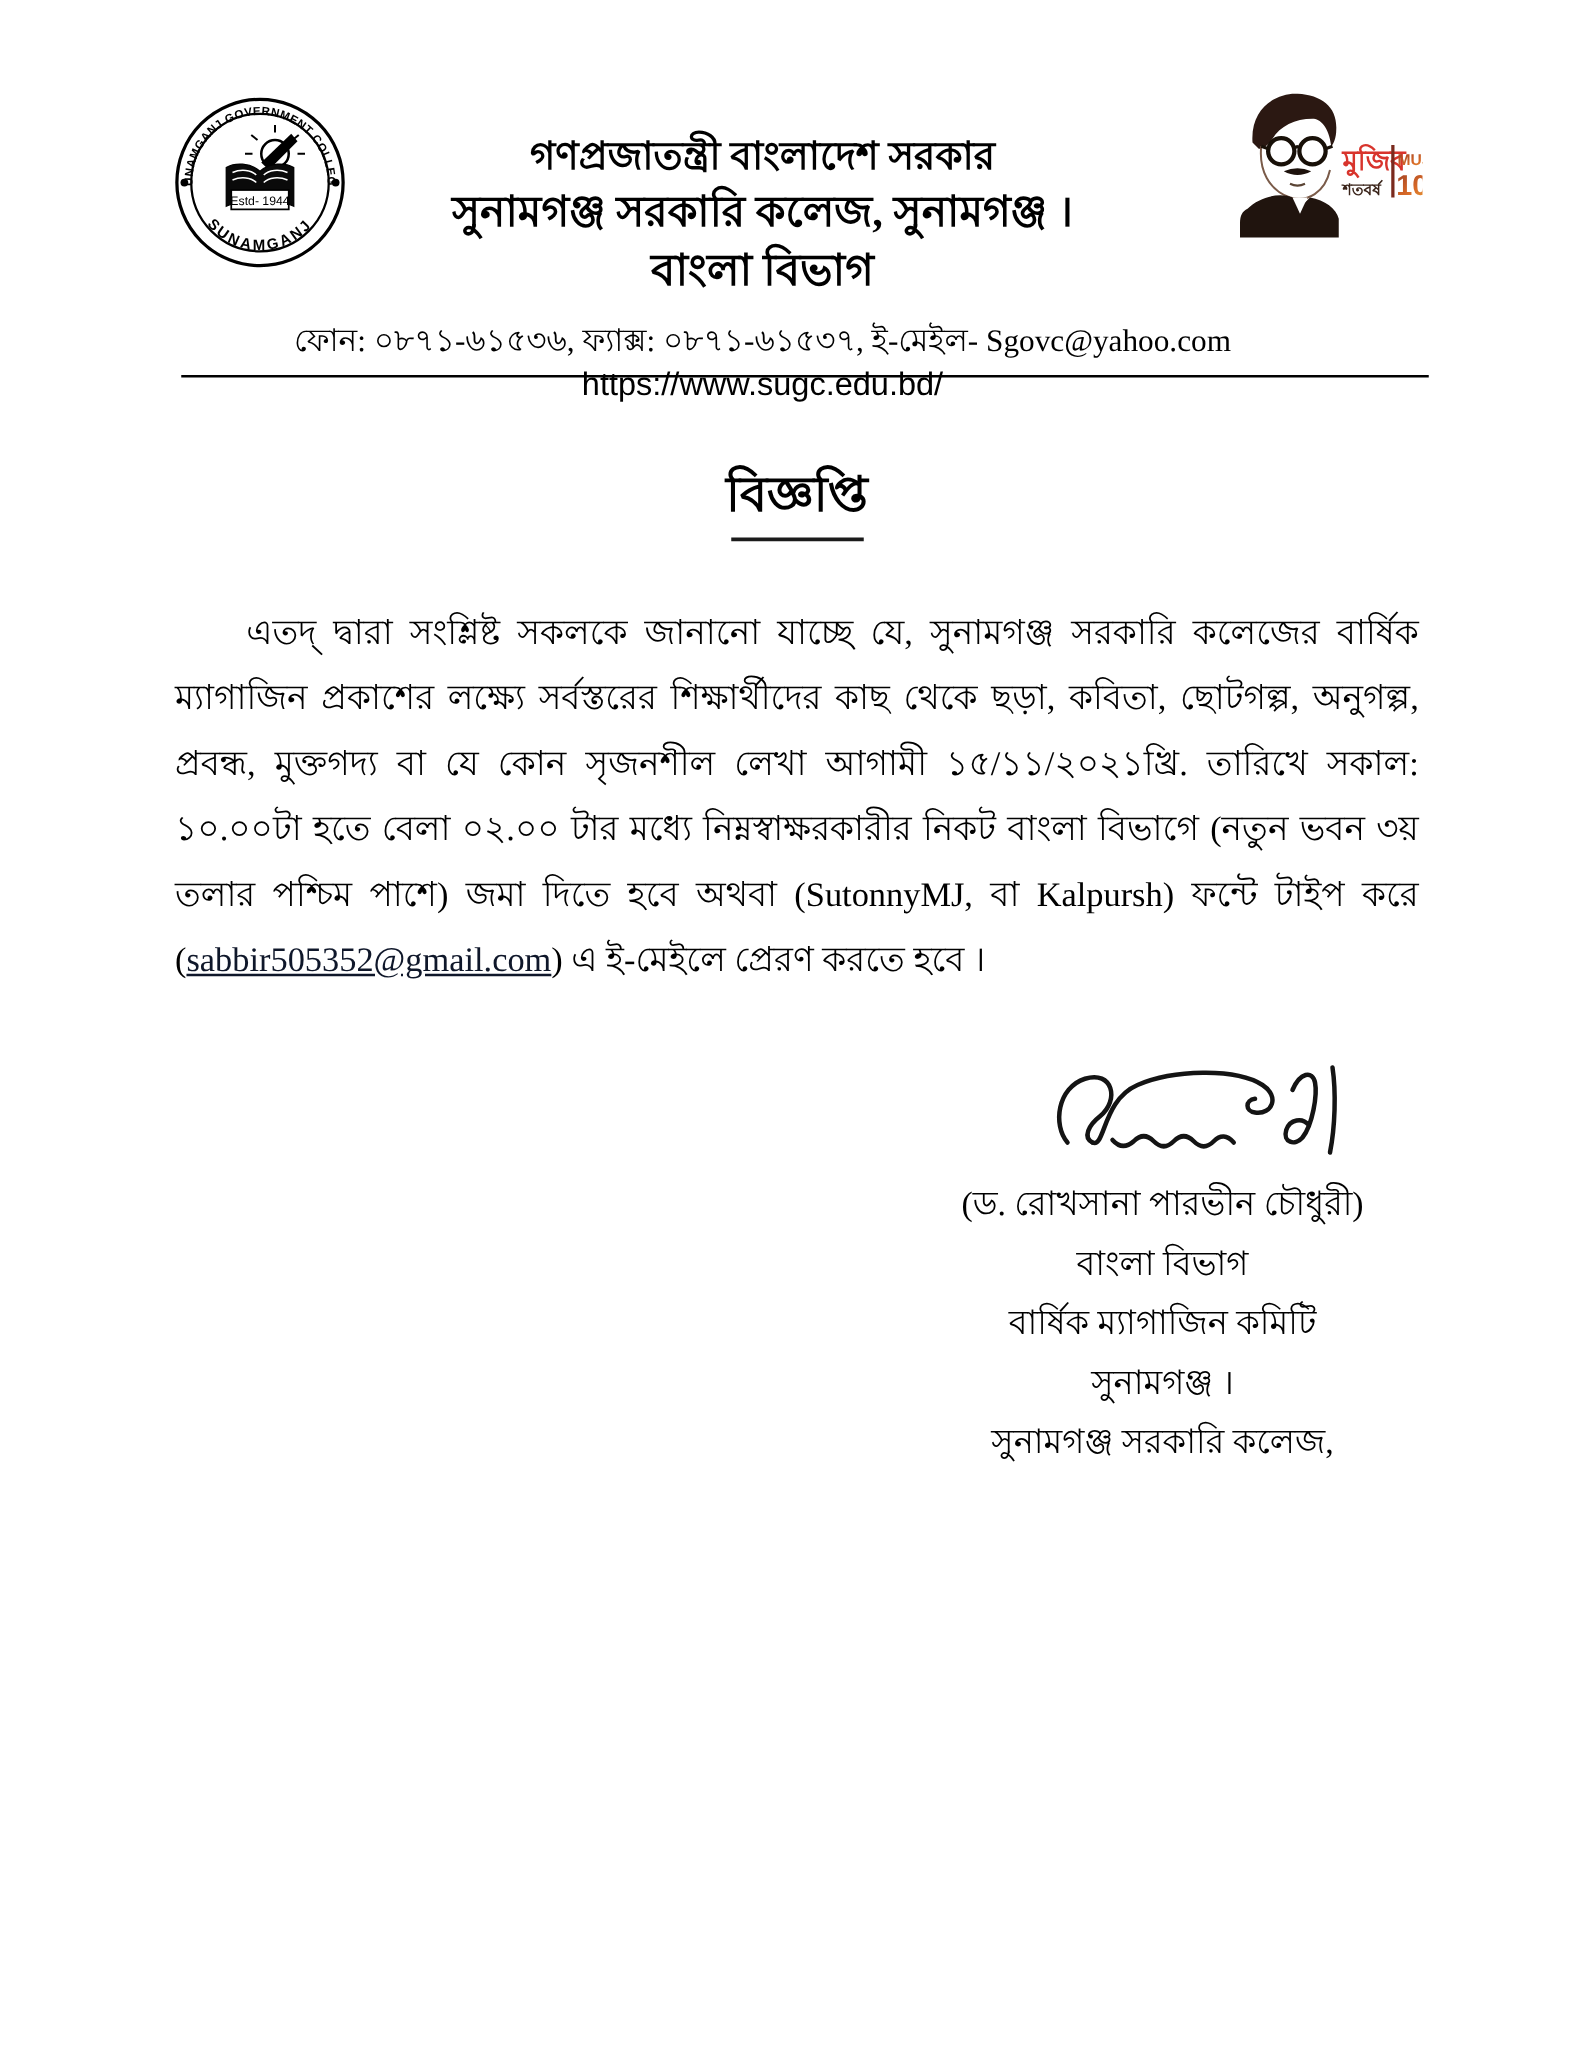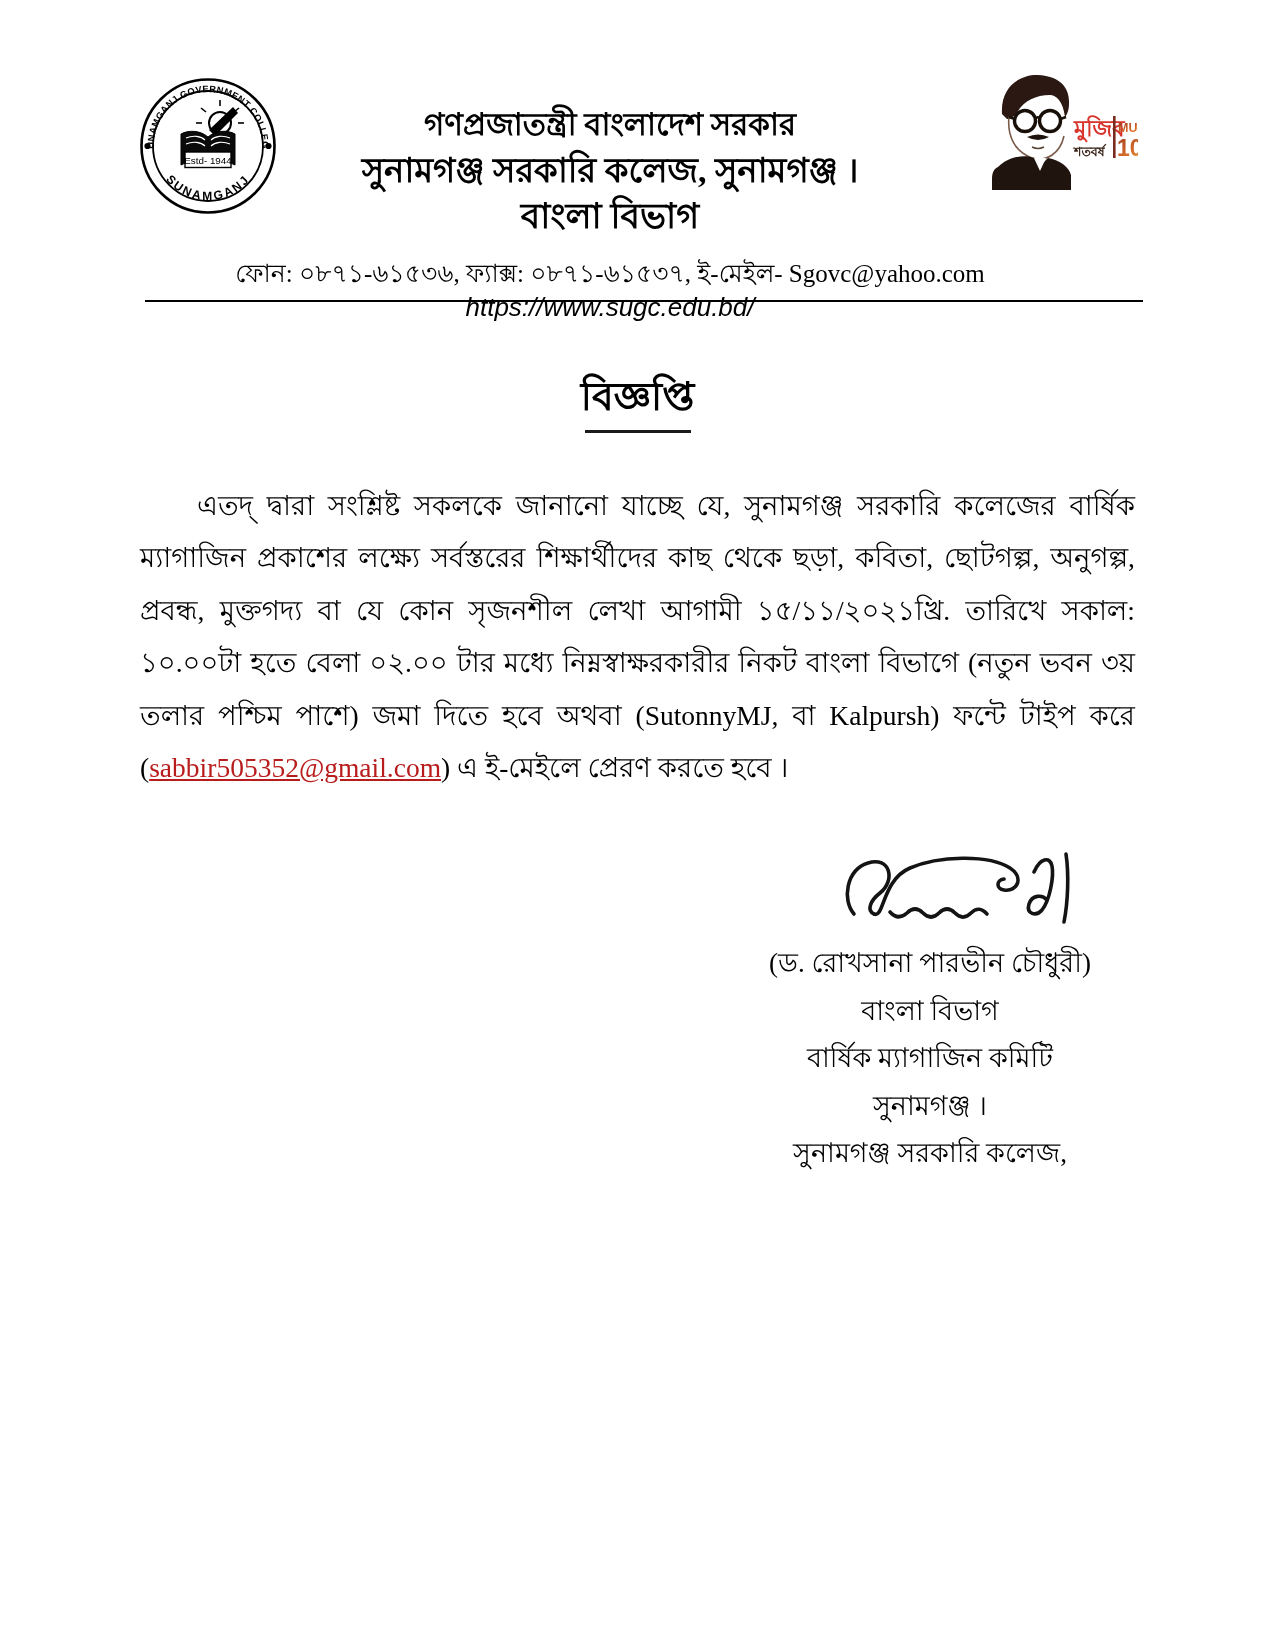--- a/index.html
+++ b/index.html
@@ -17,34 +17,34 @@
   .mujib{position:absolute;left:980px;top:70px;width:158px;height:132px;}
   .header-text{
     position:absolute;left:185px;top:60px;width:850px;
     text-align:center;
     margin-top:43px;
   }
   .h-line1{font-size:31px;font-weight:700;line-height:44px;white-space:nowrap;}
   .h-line2{font-size:34px;font-weight:700;line-height:47px;white-space:nowrap;}
   .h-line3{font-size:35px;font-weight:700;line-height:46px;white-space:nowrap;}
   .h-contact{font-size:25px;line-height:33px;margin-top:17px;white-space:nowrap;}
-  .h-url{font-family:"Liberation Sans","DejaVu Sans",sans-serif;font-size:26px;line-height:35px;white-space:nowrap;font-style:italic;}
+  .h-url{font-family:"Liberation Sans","DejaVu Sans",sans-serif;font-size:26px;line-height:35px;white-space:nowrap;}
   .rule{position:absolute;left:145px;top:300px;width:998px;border-top:2.5px solid #000;}
   .date-line{position:absolute;top:308px;right:132px;font-size:26px;white-space:nowrap;}
   
   .title-wrap{position:absolute;left:140px;top:350px;width:995px;text-align:center;}
   .doc-title{display:inline-block;font-size:39px;font-weight:700;line-height:46px;margin-top:24px;}
   .title-underline{width:106px;height:2.5px;background:#1b1b1b;margin:10px auto 0;}
   
   .body-par{
     position:absolute;left:140px;top:452px;width:995px;
     font-size:27.5px;line-height:52.5px;
     text-align:justify;text-indent:57px;
   }
-  .email-link{color:#b91c1c;text-decoration:underline;cursor:pointer;}
+  .email-link{color:#0f172a;text-decoration:underline;cursor:pointer;}
   
   .sign-img{position:absolute;left:838px;top:842px;width:262px;height:100px;}
   .sign-block{
     position:absolute;left:690px;top:940px;width:480px;
     text-align:center;font-size:27px;line-height:47.5px;
   }
   .sign-block div{white-space:nowrap;}
 </style>
 </head>
 <body>

